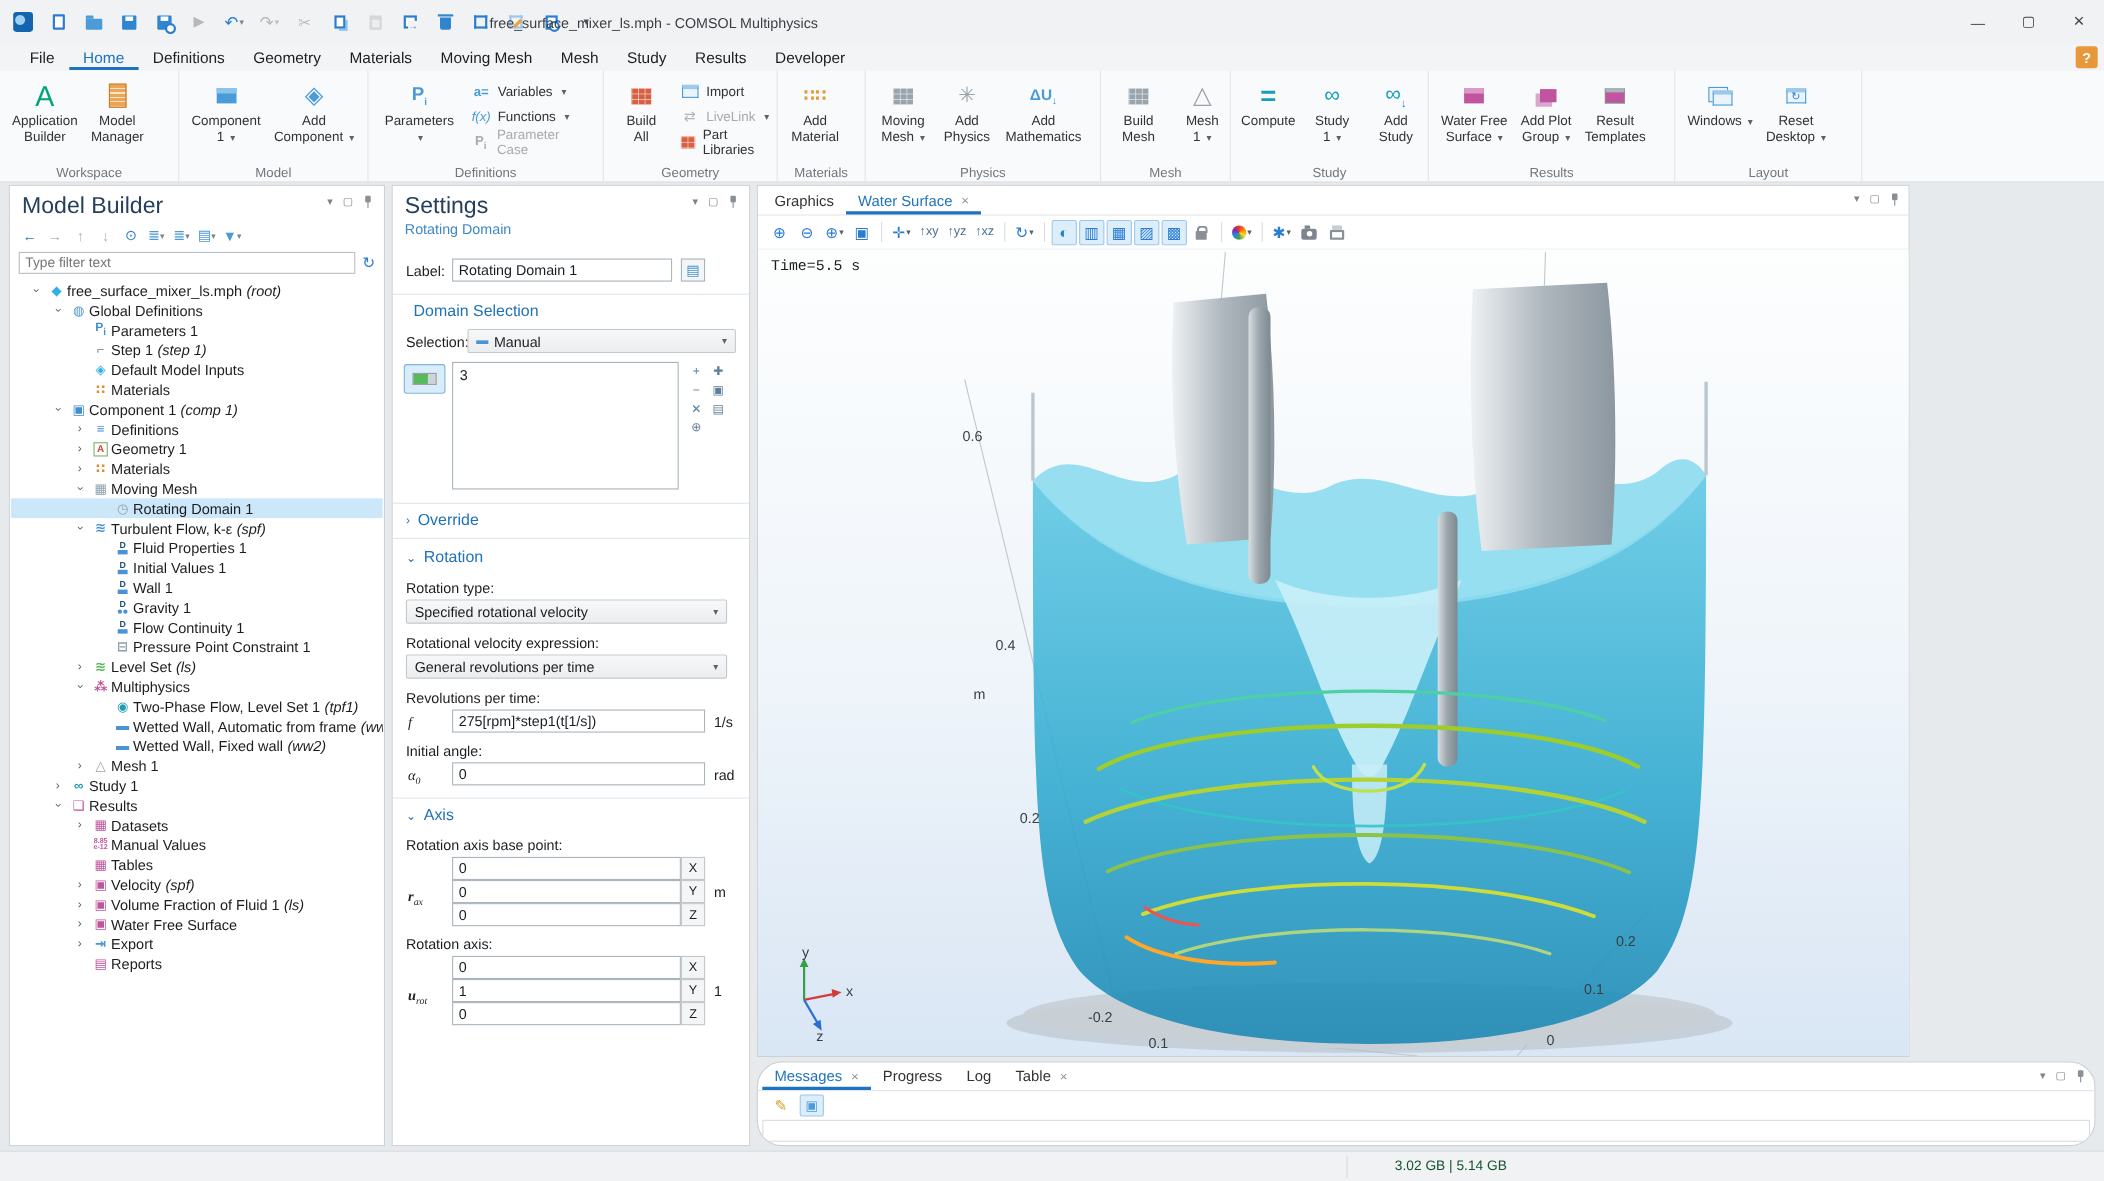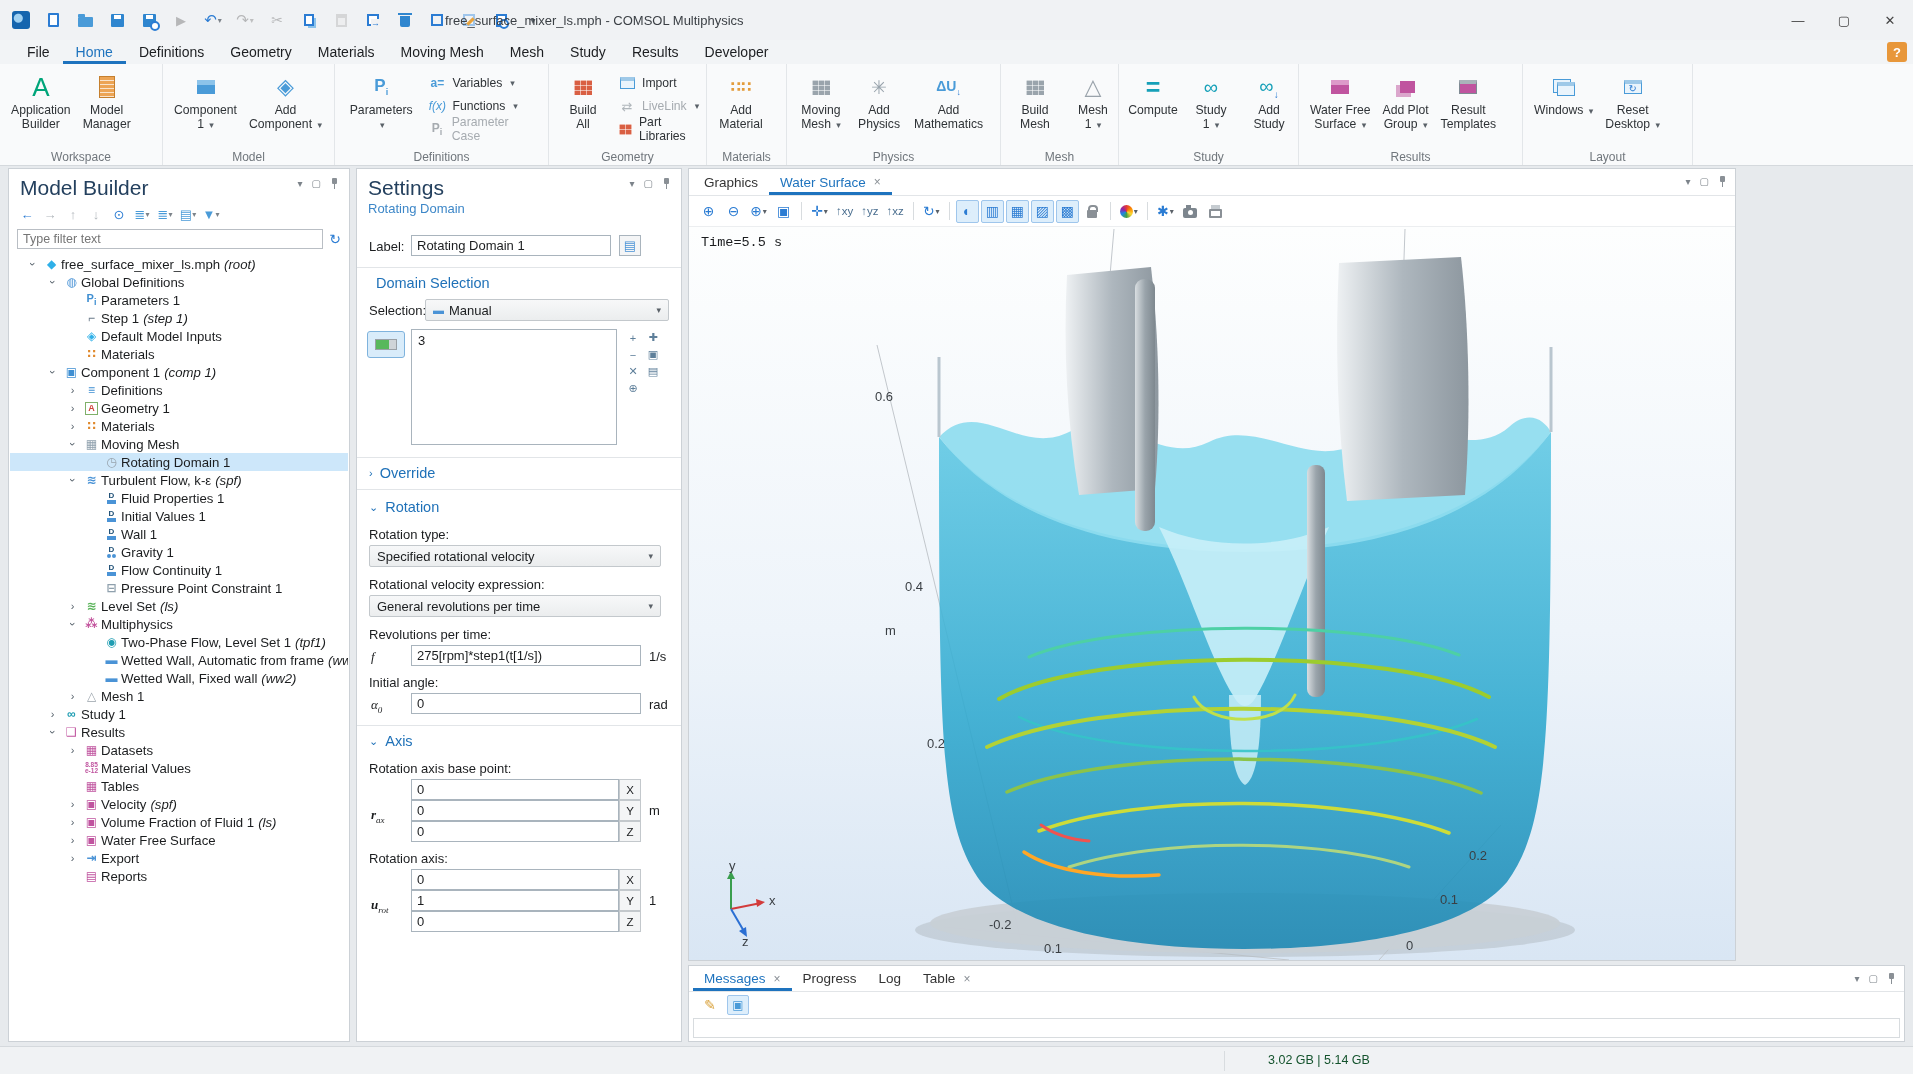--- a/index.html
+++ b/index.html
@@ -63,21 +63,21 @@
   .winic{display:inline-block;width:18px;height:14px;border:1px solid #7f8a93;background:#fff;border-top:4px solid #aab3ba;}
   .winic.m{background:#c0549f;}
   .winic.b{border-color:#4a9bd8;border-top-color:#9fc9e8;background:#eaf4fc;}
   .winic.dbl{box-shadow:-4px -3px 0 -1px #eaf4fc,-4px -3px 0 0 #4a9bd8;margin-left:4px;margin-top:3px;}
 
   
   .panel{position:absolute;background:#fff;border:1px solid #ccd1d6;}
   #mbpanel{left:8px;top:168px;width:342px;height:874px;overflow:hidden;}
   #setpanel{left:356px;top:168px;width:326px;height:874px;overflow:hidden;}
   #gfxpanel{left:688px;top:168px;width:1048px;height:793px;overflow:hidden;}
-  #botpanel{left:688px;top:965px;width:1217px;height:77px;overflow:hidden;}
+  #botpanel{left:688px;top:965px;width:1217px;height:77px;overflow:hidden;border-radius:23px;}
   .ptitle{font-size:21px;color:#24405e;padding:7px 0 0 11px;}
   .psub{font-size:13px;color:#3d87c8;padding:1px 0 0 11px;}
   .pctl{position:absolute;top:8px;display:flex;gap:9px;align-items:center;}
   .pctl span{color:#7c838a;font-size:10px;}
   .pinic{position:relative;width:9px;height:13px;display:inline-block;}
   .pinic::before{content:"";position:absolute;left:2px;top:1px;width:5px;height:6px;background:#8a9096;border-radius:1px;}
   .pinic::after{content:"";position:absolute;left:4px;top:7px;width:1px;height:5px;background:#8a9096;}
 
   
   #mbtools{display:flex;align-items:center;gap:3px;padding:4px 0 2px 8px;}
@@ -676,21 +676,21 @@
           <span class="tico">
             <b style="color:#c0549f;">▦</b>
           </span>
           <span>Datasets</span>
         </div>
         <div class="trow" style="padding-left: 53px;">
           <span class="tarr"></span>
           <span class="tico">
             <span class="e12">8.85<br>e-12</span>
           </span>
-          <span>Material Values</span>
+          <span>Manual Values</span>
         </div>
         <div class="trow" style="padding-left: 53px;">
           <span class="tarr"></span>
           <span class="tico">
             <b style="color:#c0549f;">▦</b>
           </span>
           <span>Tables</span>
         </div>
         <div class="trow" style="padding-left: 53px;">
           <span class="tarr"><span class="g">›</span></span>

